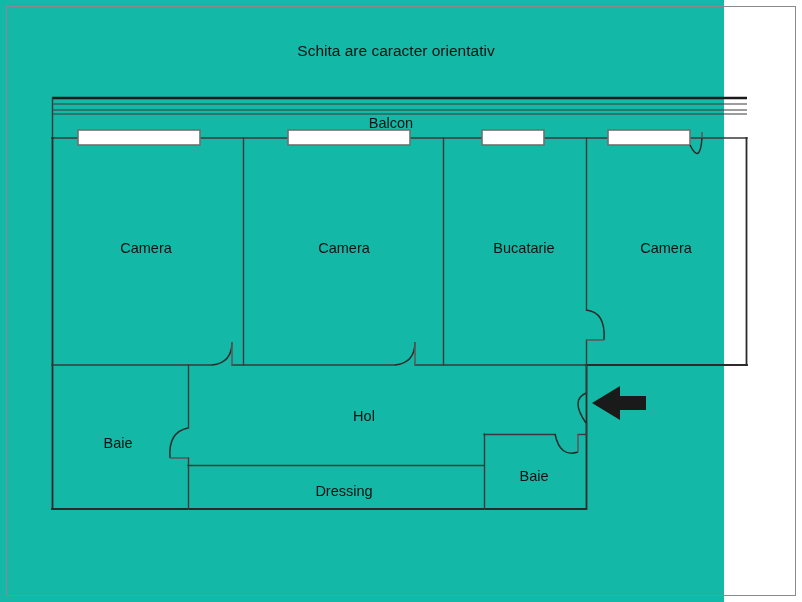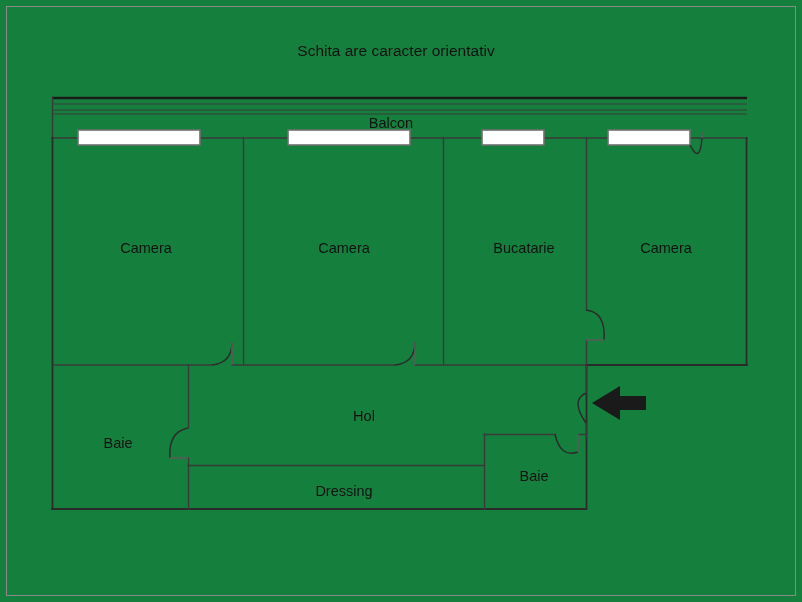--- a/index.html
+++ b/index.html
@@ -9,23 +9,23 @@
     background: #ffffff;
   }
   body {
     width: 802px;
     height: 602px;
     font-family: "Liberation Sans", sans-serif;
     overflow: hidden;
   }
   #plan-root {
     position: relative;
-    width: 802px;
+    width: 724px;
     height: 602px;
-    background: #15803d;
+    background: #14b8a6;
   }
   svg#floorplan {
     display: block;
     width: 802px;
     height: 602px;
   }
   .page-border {
     fill: none;
     stroke: #8a8a8a;
     stroke-width: 1;

